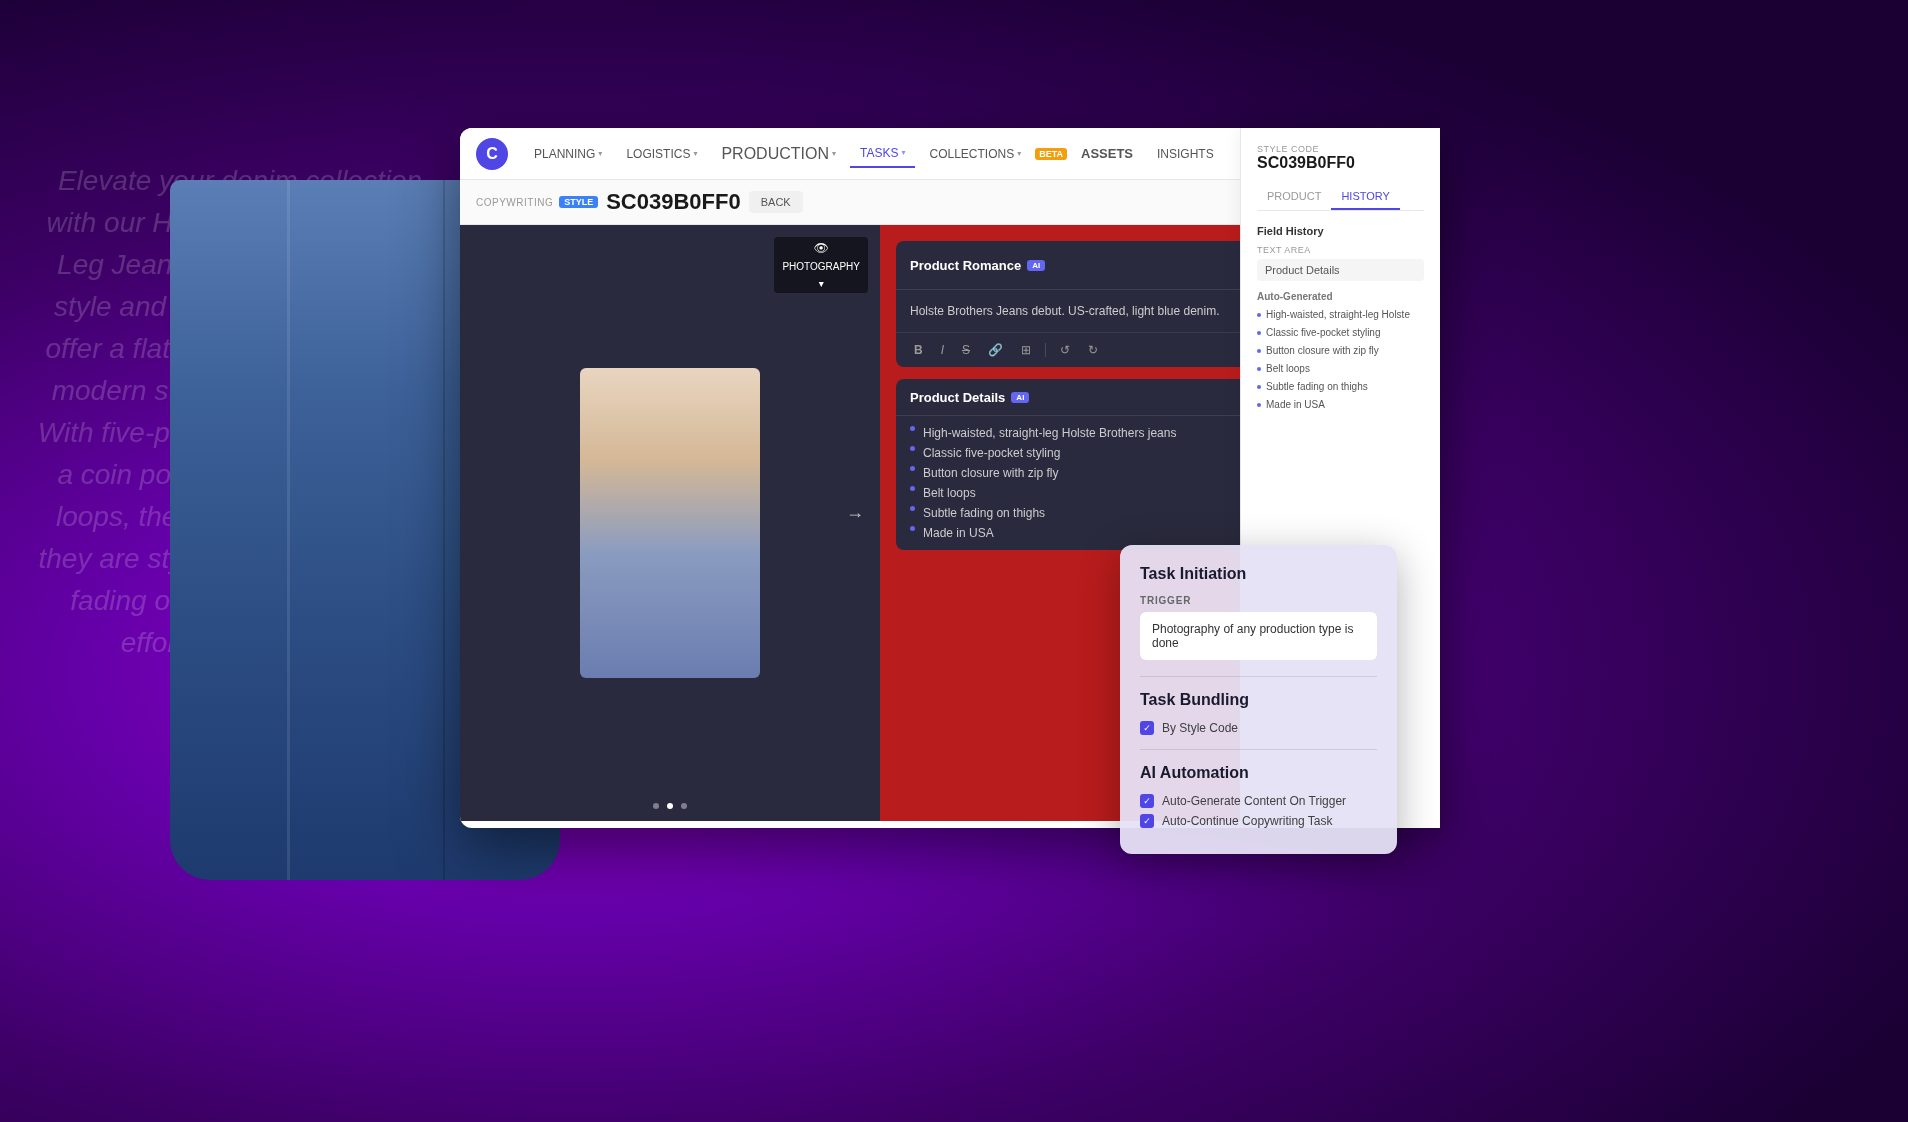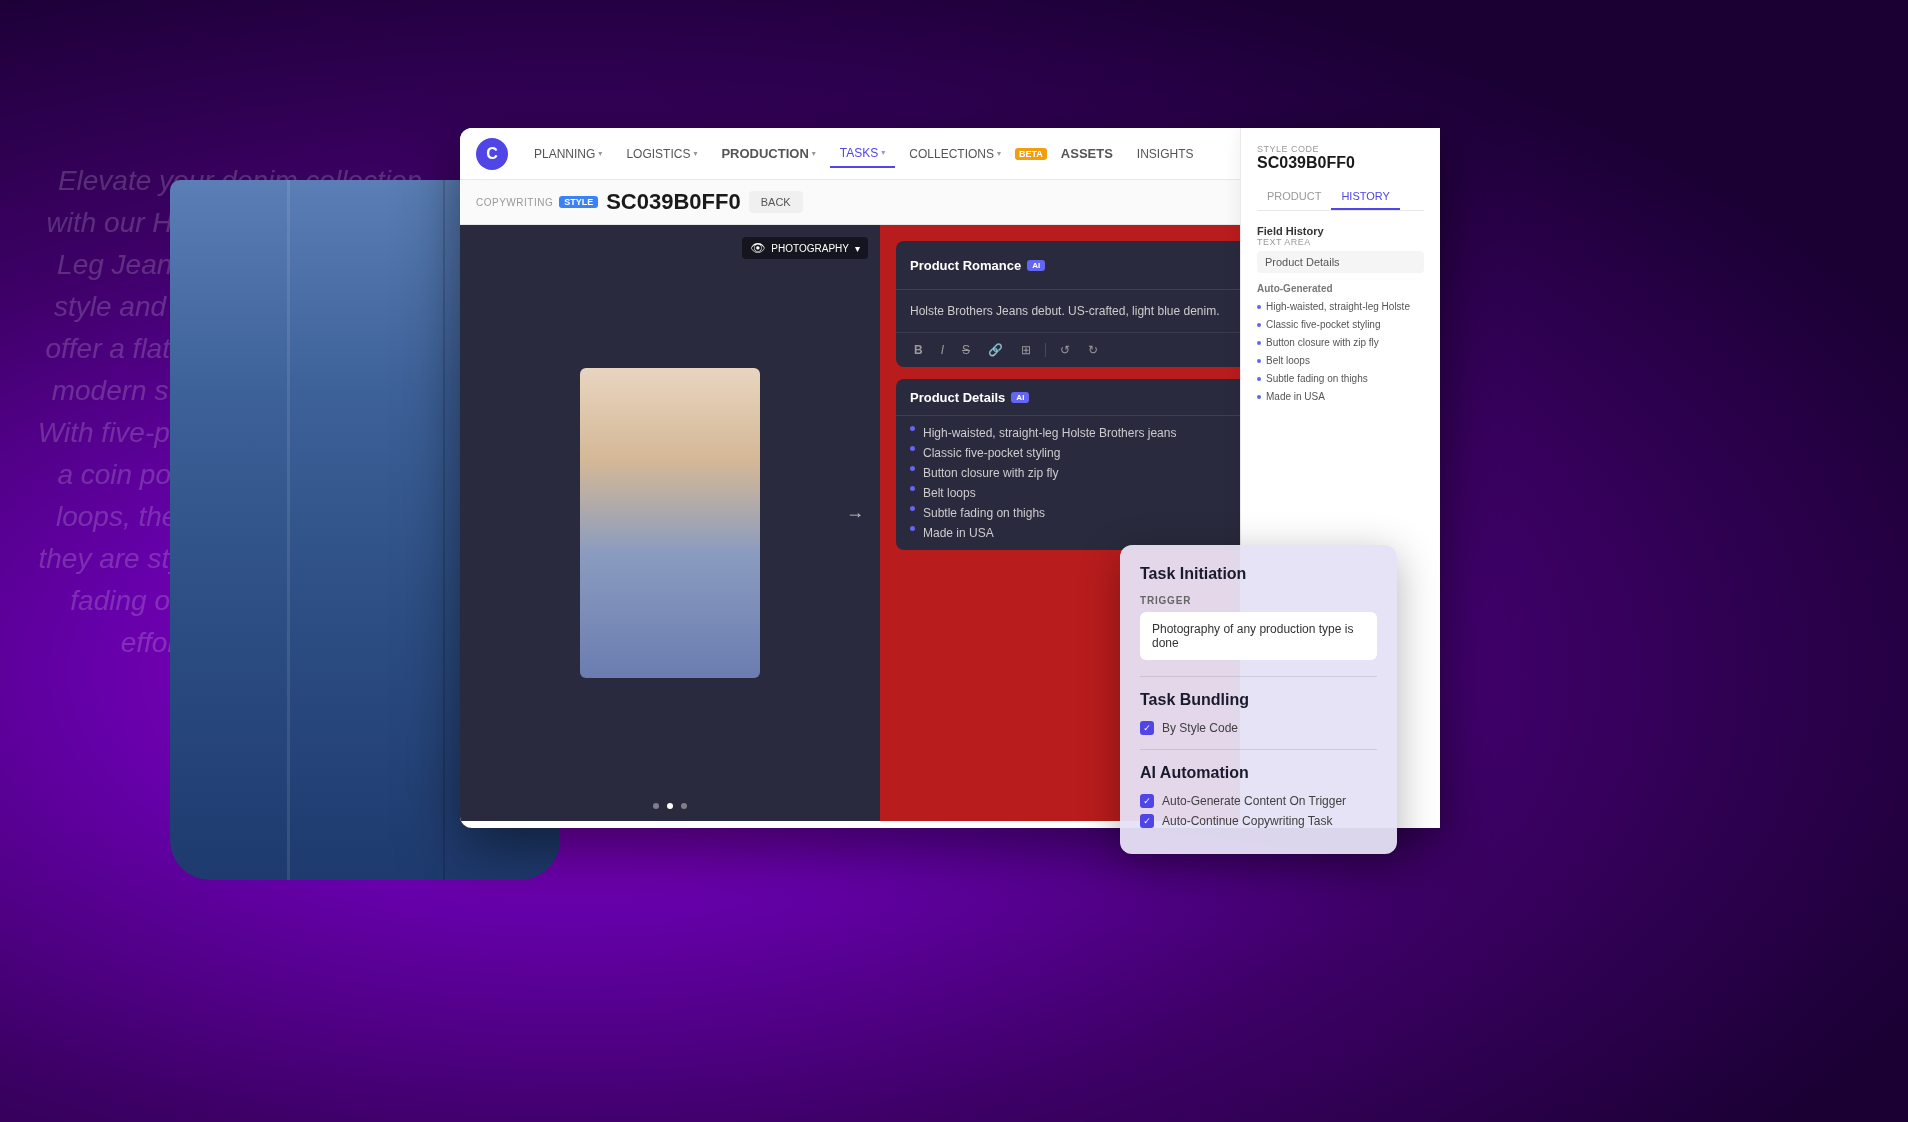--- a/index.html
+++ b/index.html
@@ -243,20 +243,21 @@
       top: 12px;
       right: 12px;
       display: flex;
       align-items: center;
       gap: 6px;
       background: rgba(0,0,0,0.5);
       color: white;
       font-size: 10px;
       padding: 4px 8px;
       border-radius: 4px;
+      flex-direction: column;
     }
     .photography-label::before {
       content: '👁';
       font-size: 12px;
     }
     .woman-figure {
       width: 180px;
       height: 310px;
       background: linear-gradient(180deg, #e8d5c0 0%, #d4b896 30%, #8a9bc0 60%, #6b7db0 100%);
       border-radius: 6px;
@@ -418,21 +419,21 @@
       border-bottom: 2px solid transparent;
     }
     .sidebar-tab.active {
       color: #4f46e5;
       border-bottom-color: #4f46e5;
     }
     .sidebar-section-title {
       font-size: 11px;
       font-weight: 600;
       color: #333;
-      margin-bottom: 0;
+      margin-bottom: 8px;
     }
     .sidebar-label {
       font-size: 9px;
       color: #999;
       text-transform: uppercase;
       letter-spacing: 0.5px;
       margin-bottom: 4px;
     }
     .sidebar-value {
       font-size: 11px;
@@ -520,22 +521,22 @@
       flex-shrink: 0;
     }
     .checkbox-box::after {
       content: '✓';
       font-size: 9px;
       color: white;
     }
 
     
     .nav-production-text {
-      font-size: 13px;
-      font-weight: 700;
+      font-size: 16px;
+      font-weight: 400;
     }
 
     
     .nav-assets-text {
       font-size: 13px;
       font-weight: 600;
     }
   </style>
 </head>
 <body>

